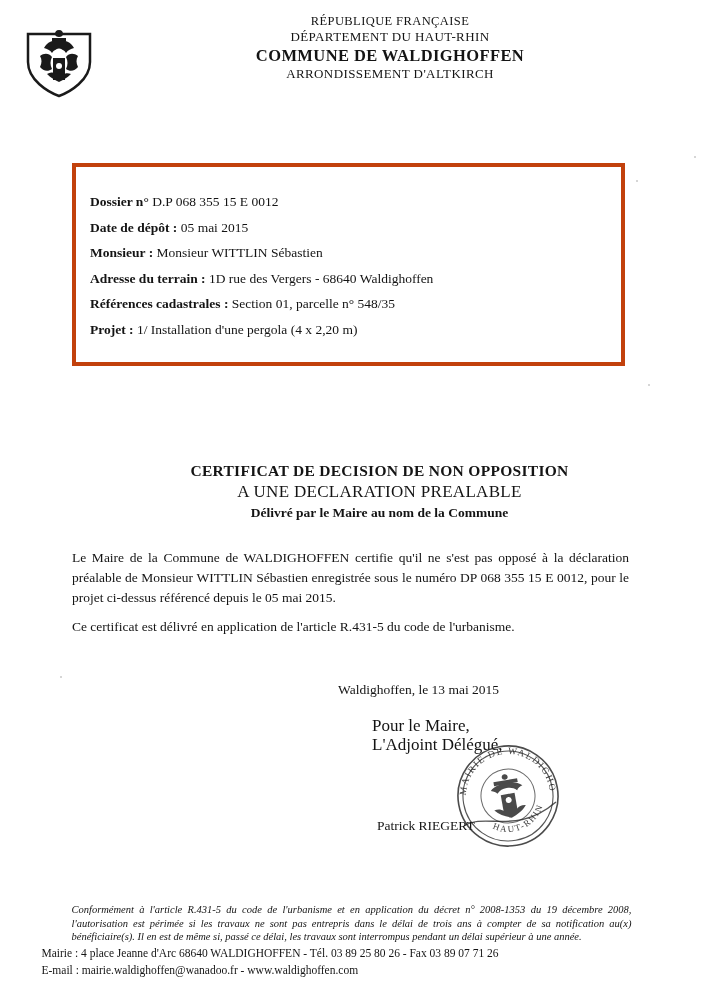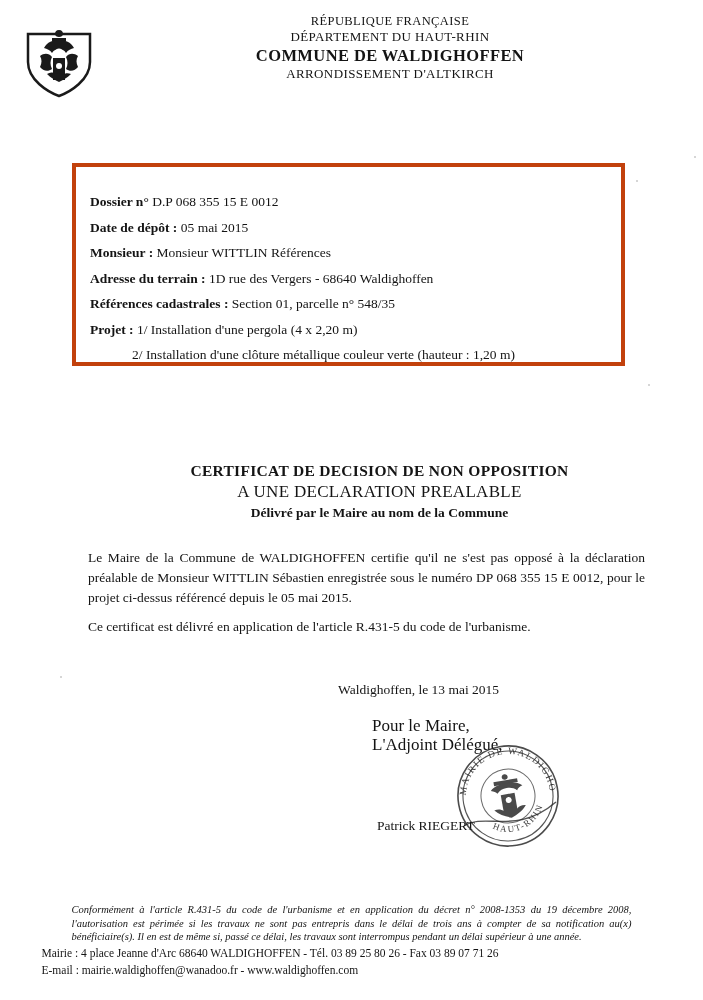--- a/index.html
+++ b/index.html
@@ -119,21 +119,20 @@
   }
 
   
   .body-para {
     position: absolute;
     left: 72px;
     width: 557px;
     font-size: 13.5px;
     line-height: 20px;
     text-align: justify;
-    margin-left: 16px;
   }
   .p1 { top: 548px; }
   .p2 { top: 617px; }
 
   
   .place-date {
     position: absolute;
     left: 338px;
     top: 682px;
     font-size: 13.5px;
@@ -221,35 +220,34 @@
       <div class="info-line">
         <span class="lbl">Dossier n°</span>
         <span>D.P 068 355 15 E 0012</span>
       </div>
       <div class="info-line">
         <span class="lbl">Date de dépôt :</span>
         <span>05 mai 2015</span>
       </div>
       <div class="info-line">
         <span class="lbl">Monsieur :</span>
-        <span>Monsieur WITTLIN Références</span>
+        <span>Monsieur WITTLIN Sébastien</span>
       </div>
       <div class="info-line">
         <span class="lbl">Adresse du terrain :</span>
         <span>1D rue des Vergers - 68640 Waldighoffen</span>
       </div>
       <div class="info-line">
         <span class="lbl">Références cadastrales :</span>
         <span>Section 01, parcelle n° 548/35</span>
       </div>
       <div class="info-line">
         <span class="lbl">Projet :</span>
         <span>1/ Installation d'une pergola (4 x 2,20 m)</span>
       </div>
-      <div class="info-line indented">2/ Installation d'une clôture métallique couleur verte (hauteur : 1,20 m)</div>
     </div>
   </div>
 
   <div class="title-block">
     <div class="t1">CERTIFICAT DE DECISION DE NON OPPOSITION</div>
     <div class="t2">A UNE DECLARATION PREALABLE</div>
     <div class="t3">Délivré par le Maire au nom de la Commune</div>
   </div>
 
   <div class="body-para p1">Le Maire de la Commune de WALDIGHOFFEN certifie qu'il ne s'est pas opposé à la déclaration préalable de Monsieur WITTLIN Sébastien enregistrée sous le numéro DP 068 355 15 E 0012, pour le projet ci-dessus référencé depuis le 05 mai 2015.</div>

